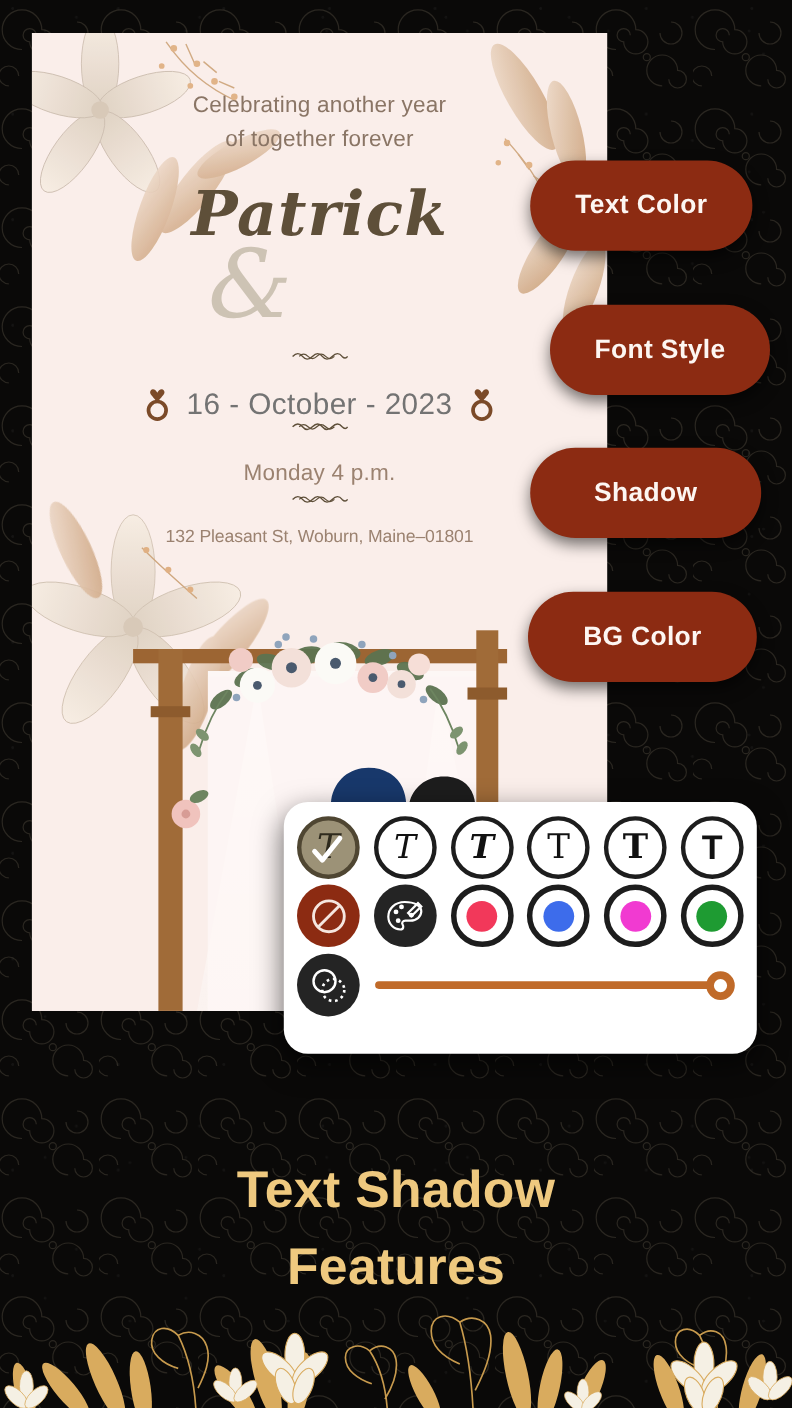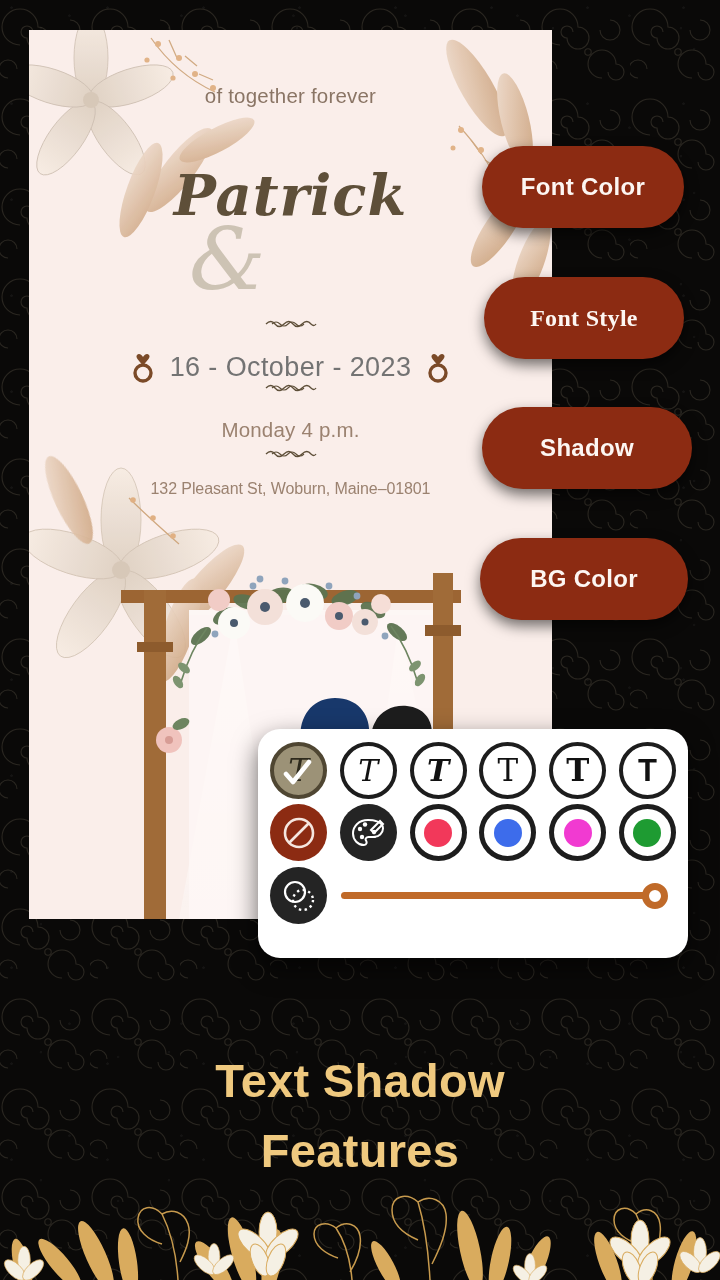--- a/index.html
+++ b/index.html
@@ -77,21 +77,21 @@
     height:82px;
     border-radius:41px;
     background:#8c2b12;
     color:#fdf6f2;
     display:flex; align-items:center; justify-content:center;
     font-size:24px; font-weight:700; letter-spacing:.3px;
     box-shadow:0 6px 14px rgba(0,0,0,.55);
     cursor:pointer;
   }
   #pill-font-color { left:482px; top:146px;  width:202px; }
-  #pill-font-style { left:484px; top:277px;  width:200px;font-family:Liberation Serif, serif; }
+  #pill-font-style { left:500px; top:277px;  width:200px; }
   #pill-shadow     { left:482px; top:407px;  width:210px; }
   #pill-bg-color   { left:480px; top:538px;  width:208px; }
 
   
   #editor-panel {
     position:absolute; left:258px; top:729px; width:430px; height:229px;
     background:#ffffff; border-radius:22px;
     box-shadow:0 10px 26px rgba(0,0,0,.6);
     padding:13px 0 0 0;
   }
@@ -335,20 +335,21 @@
       <path d="M330 889 L330 790 C330 768 346 754 366 752 L386 752 C398 762 402 776 402 790 L402 889 Z" fill="#5a9fe0"></path>
       <path d="M352 752 L368 778 L384 752 Z" fill="#7fbcef"></path>
       <path d="M346 728 C346 700 362 686 380 690 C396 694 400 710 396 728 C392 746 378 756 364 754 C352 752 346 742 346 728 Z" fill="#f3c49c"></path>
       <path d="M342 714 C340 688 358 674 378 676 C398 678 406 694 402 712 C398 704 388 698 374 700 C358 702 348 708 342 714 Z" fill="#1d1d1d"></path>
       <circle cx="360" cy="722" r="2.6" fill="#3b2b22"></circle>
       <path d="M378 754 L380 790 L370 790 Z" fill="#ffffff"></path>
     </g>
   </svg>
 
   <div class="card-text" id="headline">
+    <div>Celebrating another year</div>
     <div>of together forever</div>
   </div>
 
   <div class="card-text names" id="name-1">Patrick</div>
   <div id="ampersand">&amp;</div>
 
   <div class="flourish" id="flourish-1">
     <svg width="54" height="12" viewBox="0 0 54 12">
         <path d="M2 6 q5 -5 9 0 t9 0 t9 0 t9 0 t9 0 q3 3 5 0" fill="none" stroke="#5e4f39" stroke-width="1.3"></path>
         <path d="M8 6 q4 -4 8 0 t8 0 t8 0 t8 0" fill="none" stroke="#5e4f39" stroke-width="1.1"></path>
@@ -379,21 +380,21 @@
   <div class="flourish" id="flourish-3">
     <svg width="54" height="12" viewBox="0 0 54 12">
         <path d="M2 6 q5 -5 9 0 t9 0 t9 0 t9 0 t9 0 q3 3 5 0" fill="none" stroke="#5e4f39" stroke-width="1.3"></path>
         <path d="M8 6 q4 -4 8 0 t8 0 t8 0 t8 0" fill="none" stroke="#5e4f39" stroke-width="1.1"></path>
       </svg>
   </div>
 
   <div class="card-text" id="address-text">132 Pleasant St, Woburn, Maine–01801</div>
 </div>
 
-<div class="pill" id="pill-font-color">Font Color</div>
+<div class="pill" id="pill-font-color">Text Color</div>
 <div class="pill" id="pill-font-style">Font Style</div>
 <div class="pill" id="pill-shadow">Shadow</div>
 <div class="pill" id="pill-bg-color">BG Color</div>
 
 <div id="editor-panel">
 
   <div class="tool-row" id="font-style-row">
     <div class="circle-btn font-btn selected">
       <span class="f-serif" style="font-style:italic">T</span>
       <svg class="check" viewBox="0 0 30 30">

